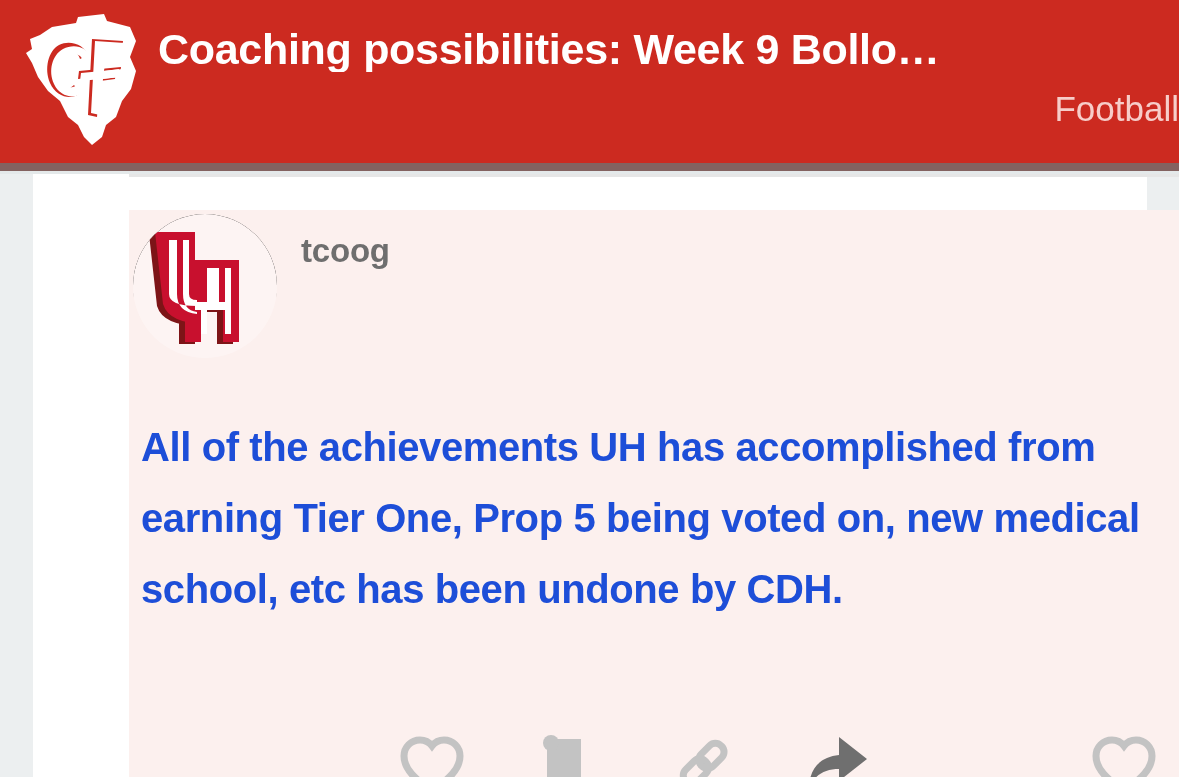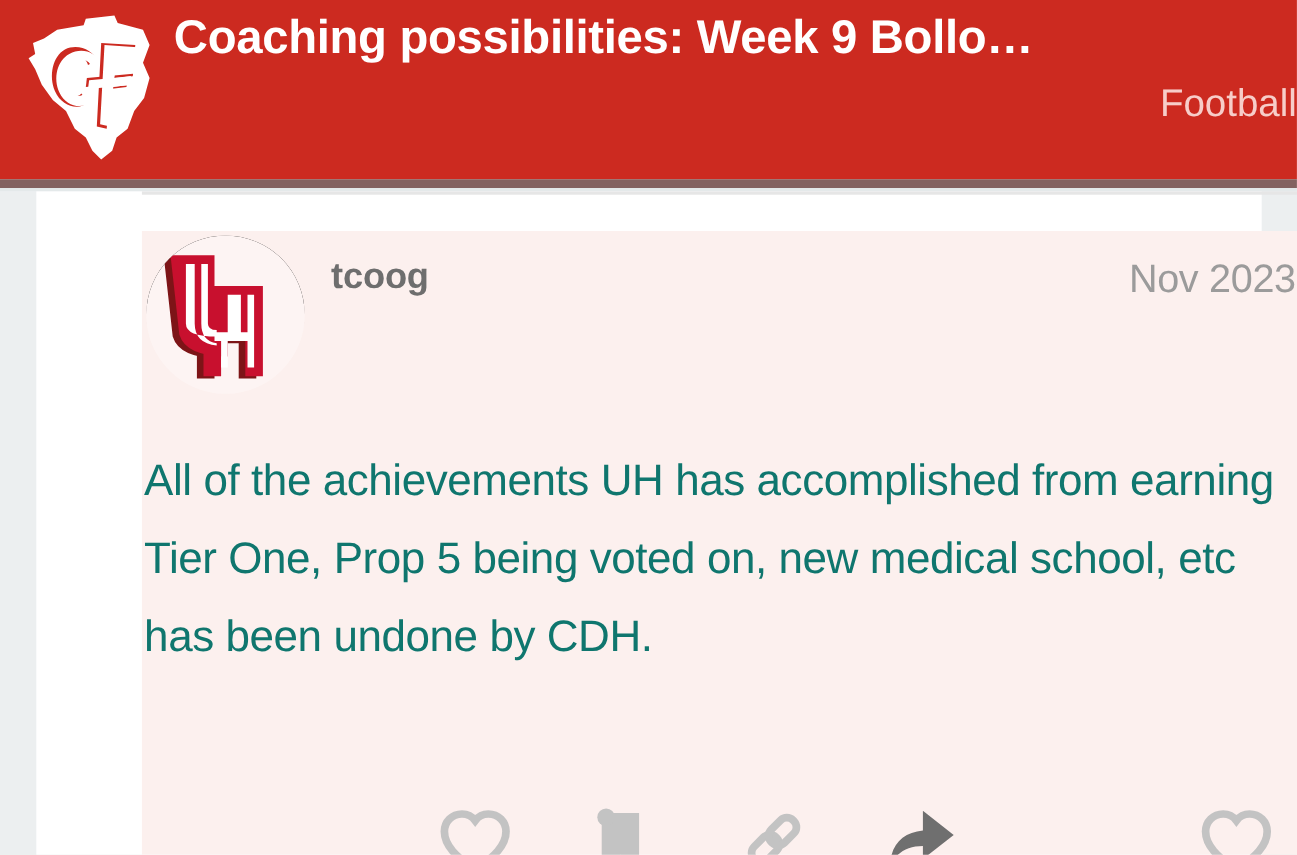--- a/index.html
+++ b/index.html
@@ -46,21 +46,21 @@
     width: 130px;
     height: 150px;
     margin-left: 18px;
     margin-top: 5px;
     flex: 0 0 auto;
     display: block;
   }
 
   .header-text {
     margin-left: 10px;
-    margin-top: 11px;
+    margin-top: 26px;
     min-width: 0;
     flex: 1 1 auto;
   }
   .header-title {
     color: #ffffff;
     font-size: 43px;
     font-weight: bold;
     line-height: 1.08;
     letter-spacing: -0.3px;
     white-space: nowrap;
@@ -152,26 +152,26 @@
 
   .post-body {
     position: absolute;
     top: 190px;
     left: 0;
     width: 1051px;
     padding-right: 0;
     box-sizing: border-box;
   }
   .post-body p {
-    margin: 2px;
+    margin: 12px;
     font-size: 40px;
     line-height: 71px;
-    color: #0f766e;
+    color: #1d4ed8;
     letter-spacing: -0.4px;
-    font-weight: normal;
+    font-weight: bold;
   }
 
   
   .post-actions {
     position: absolute;
     left: 0;
     top: 519px;
     width: 1051px;
     height: 48px;
     overflow: hidden;
@@ -279,21 +279,20 @@
               </g>
 
               <g fill="#c8102e">
                 <path d="M36 30 L44 30 L44 80 Q44 92 58 94 L58 86 Q50 84 50 78 L50 30 L44 30 Z" opacity=".0"></path>
               </g>
             </g>
           </svg>
         </span>
 
         <div class="poster-name">tcoog</div>
-        <div class="post-date">Nov 2023</div>
       </div>
 
       <div class="post-body">
         <p>All of the achievements UH has accomplished from earning Tier One, Prop 5 being voted on, new medical school, etc has been undone by CDH.</p>
       </div>
 
       <div class="post-actions">
 
         <span class="action-btn" style="left:268px;">
           <svg viewBox="0 0 70 70" width="70" height="70" aria-hidden="true">

